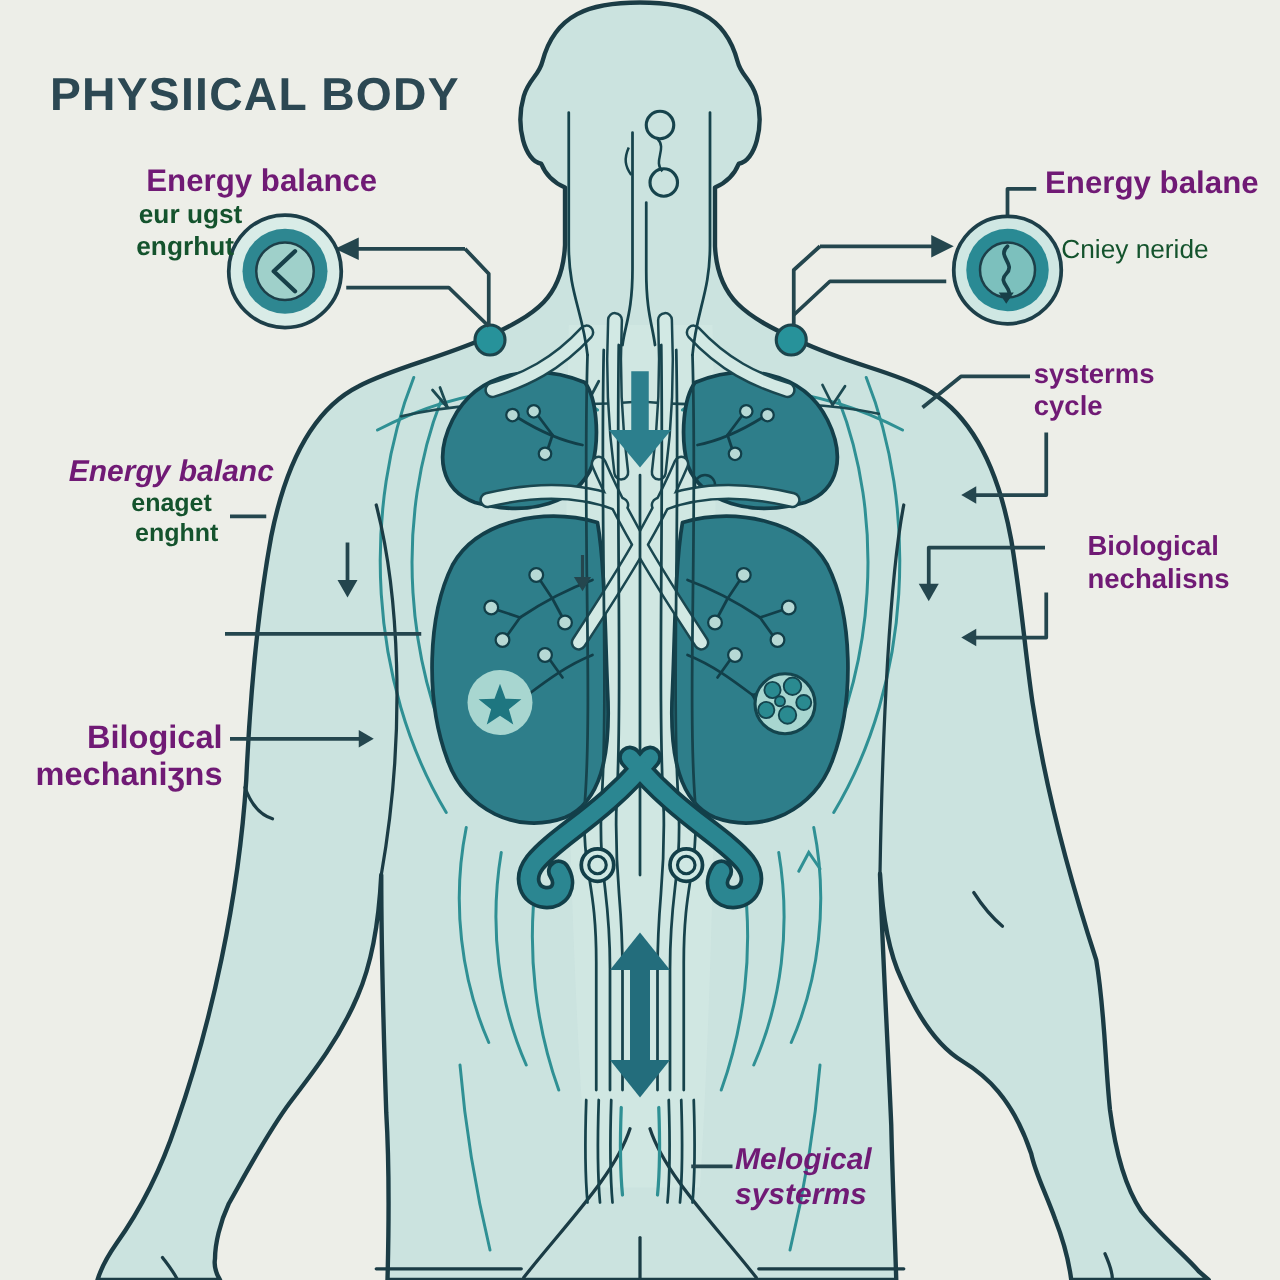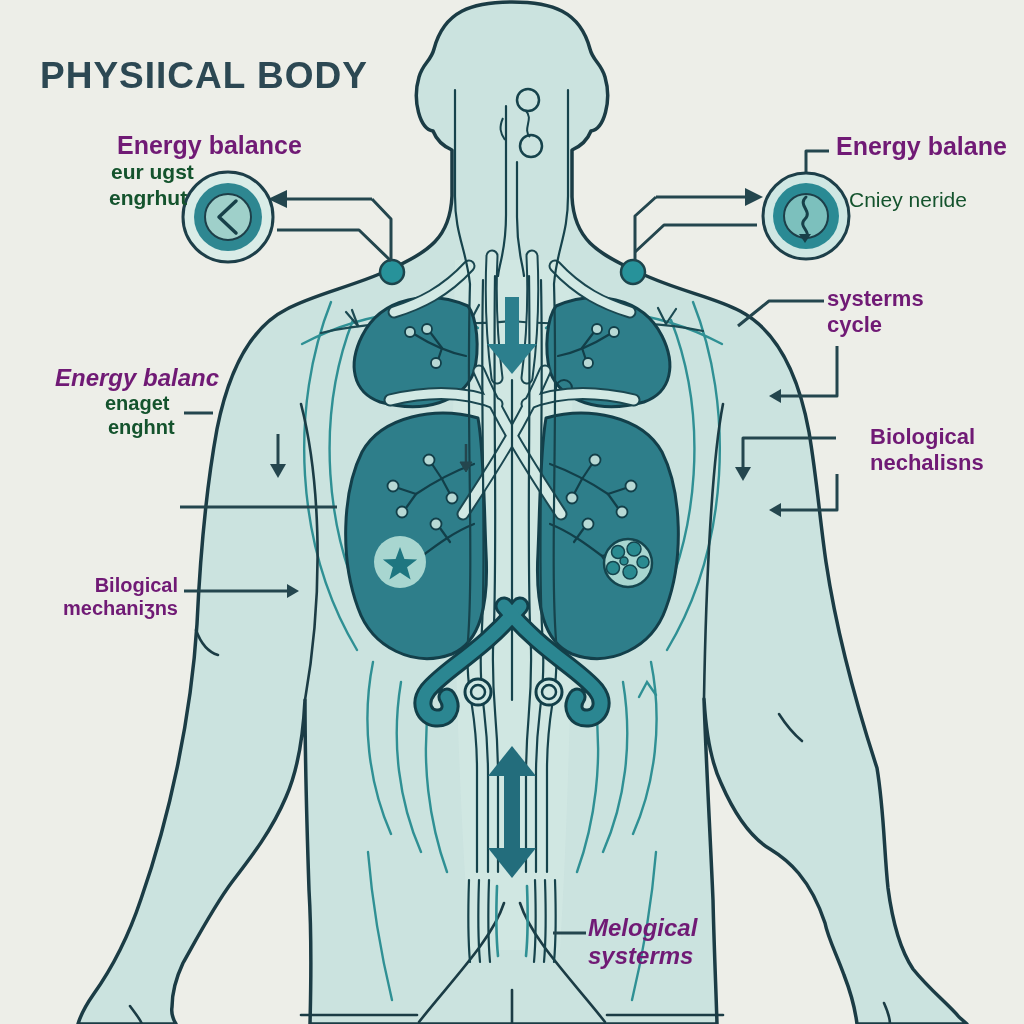--- a/index.html
+++ b/index.html
@@ -3,21 +3,21 @@
 <meta charset="utf-8">
 <style>
   html,body{margin:0;padding:0;}
   body{width:1024px;height:1024px;overflow:hidden;background:#edeee8;
        font-family:"Liberation Sans", sans-serif;}
   .stage{position:relative;width:1024px;height:806px;}
   .stage svg{position:absolute;left:0;top:0;}
   .lbl{position:absolute;color:#701a75;white-space:pre;line-height:1.16;}
   .w700{font-weight:700;} .w600{font-weight:600;} .w500{font-weight:500;}
   .title{font-size:37px;font-weight:800;letter-spacing:1px;color:#2c4853;}
-  .h25{font-size:25px;} .h24{font-size:24px;font-style:italic;} .h23{font-size:20px;}
+  .h25{font-size:25px;} .h24{font-size:24px;font-style:italic;} .h23{font-size:26px;}
   .h22{font-size:22px;} .h21{font-size:21px;} .h20{font-size:20px;}
   .sub{color:#14532d;}
   .ra{text-align:right;}
 </style>
 </head>
 <body>
 
 <div class="stage">
 <svg width="1024" height="1024" viewBox="0 0 1024 1024">
 

